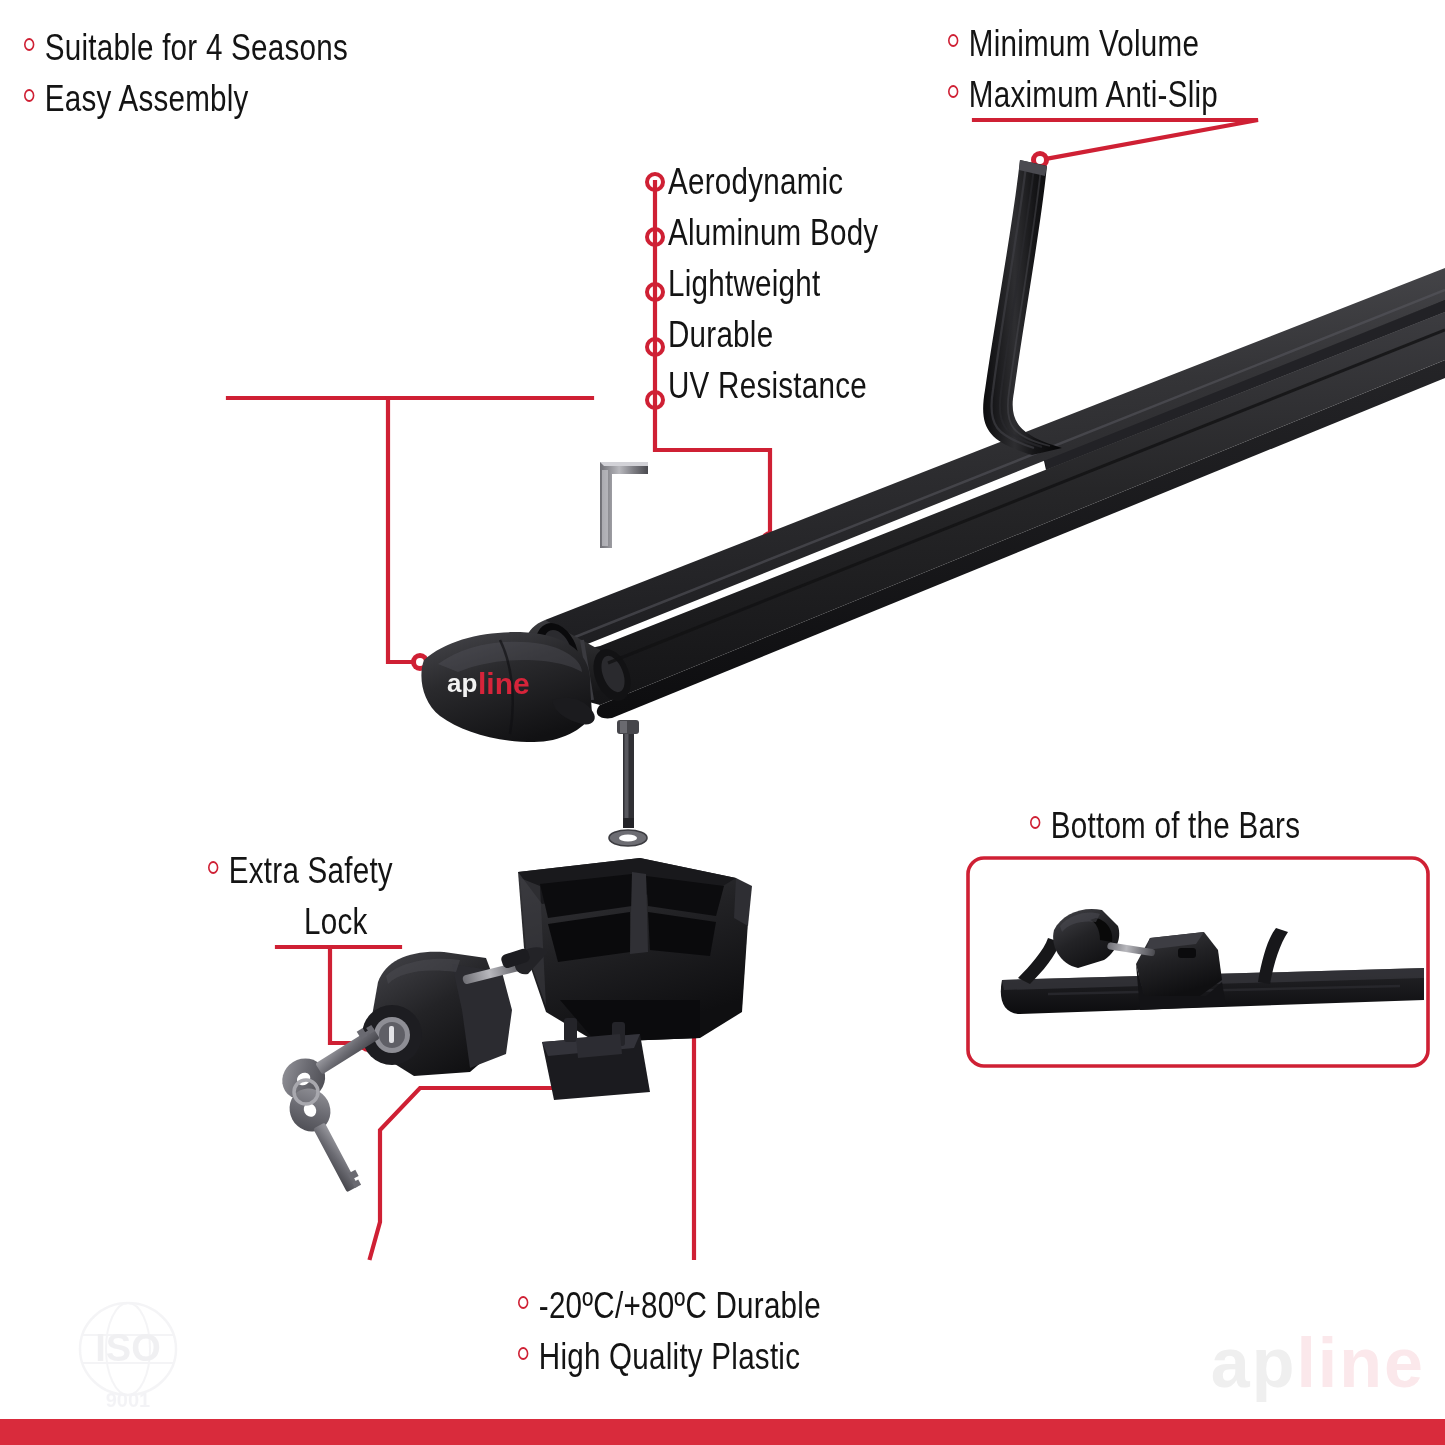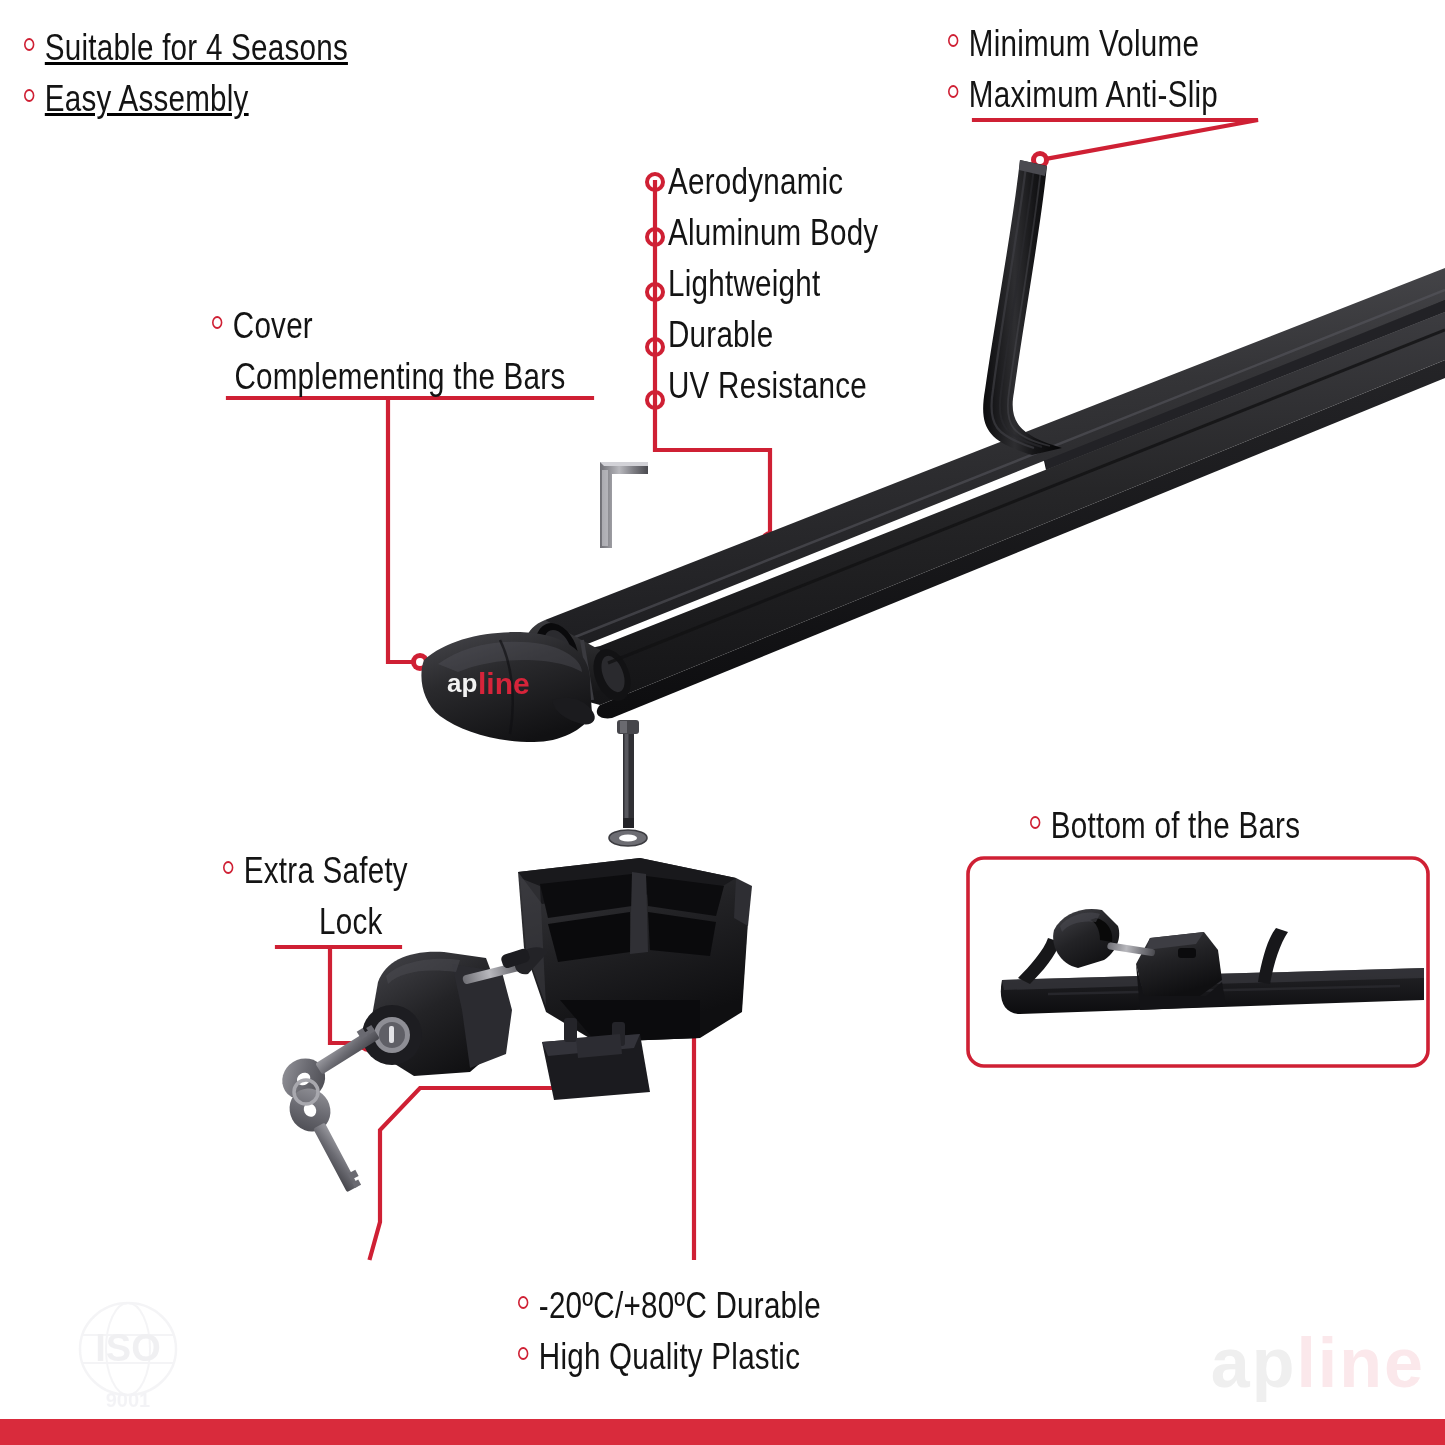--- a/index.html
+++ b/index.html
@@ -347,21 +347,21 @@
 
       <path d="M 1054,930 C 1062,914 1082,906 1102,910 L 1118,926 C 1122,938 1116,952 1104,960
                L 1078,968 C 1060,964 1050,946 1054,930 Z" fill="url(#lockG)"></path>
       <path d="M 1096,918 C 1106,920 1114,930 1112,942 L 1100,940 C 1100,930 1096,922 1090,920 Z" fill="#090909"></path>
       <path d="M 1060,926 C 1070,914 1088,910 1100,914 L 1096,922 C 1082,920 1068,924 1062,932 Z" fill="#4b4b52" opacity="0.55"></path>
 
       <rect x="1108" y="942" width="48" height="7" rx="3" transform="rotate(9 1108 942)" fill="url(#metalG)"></rect>
     </g>
   </svg>
 
-  <ul class="feat-list" style="left:24px; top:22px;text-decoration:underline;">
+  <ul class="feat-list" style="left:24px; top:22px;">
     <li class="feat-item">
       <span class="bullet"></span>
       <span>Suitable for 4 Seasons</span>
     </li>
     <li class="feat-item">
       <span class="bullet"></span>
       <span>Easy Assembly</span>
     </li>
   </ul>
 
@@ -387,31 +387,22 @@
       <span>Lightweight</span>
     </li>
     <li class="feat-item">
       <span>Durable</span>
     </li>
     <li class="feat-item">
       <span>UV Resistance</span>
     </li>
   </ul>
 
-  <ul class="feat-list" style="left:212px; top:300px;">
-    <li class="feat-item">
-      <span class="bullet"></span>
-      <span>Cover</span>
-    </li>
-    <li class="feat-item no-bullet-pad">
-      <span>Complementing the Bars</span>
-    </li>
-  </ul>
-
-  <ul class="feat-list" style="left:223px; top:845px; ">
+
+  <ul class="feat-list" style="left:208px; top:845px; ">
     <li class="feat-item">
       <span class="bullet"></span>
       <span>Extra Safety</span>
     </li>
     <li class="feat-item" style="padding-left:120px;">
       <span>Lock</span>
     </li>
   </ul>
 
   <ul class="feat-list" style="left:1030px; top:800px;">

